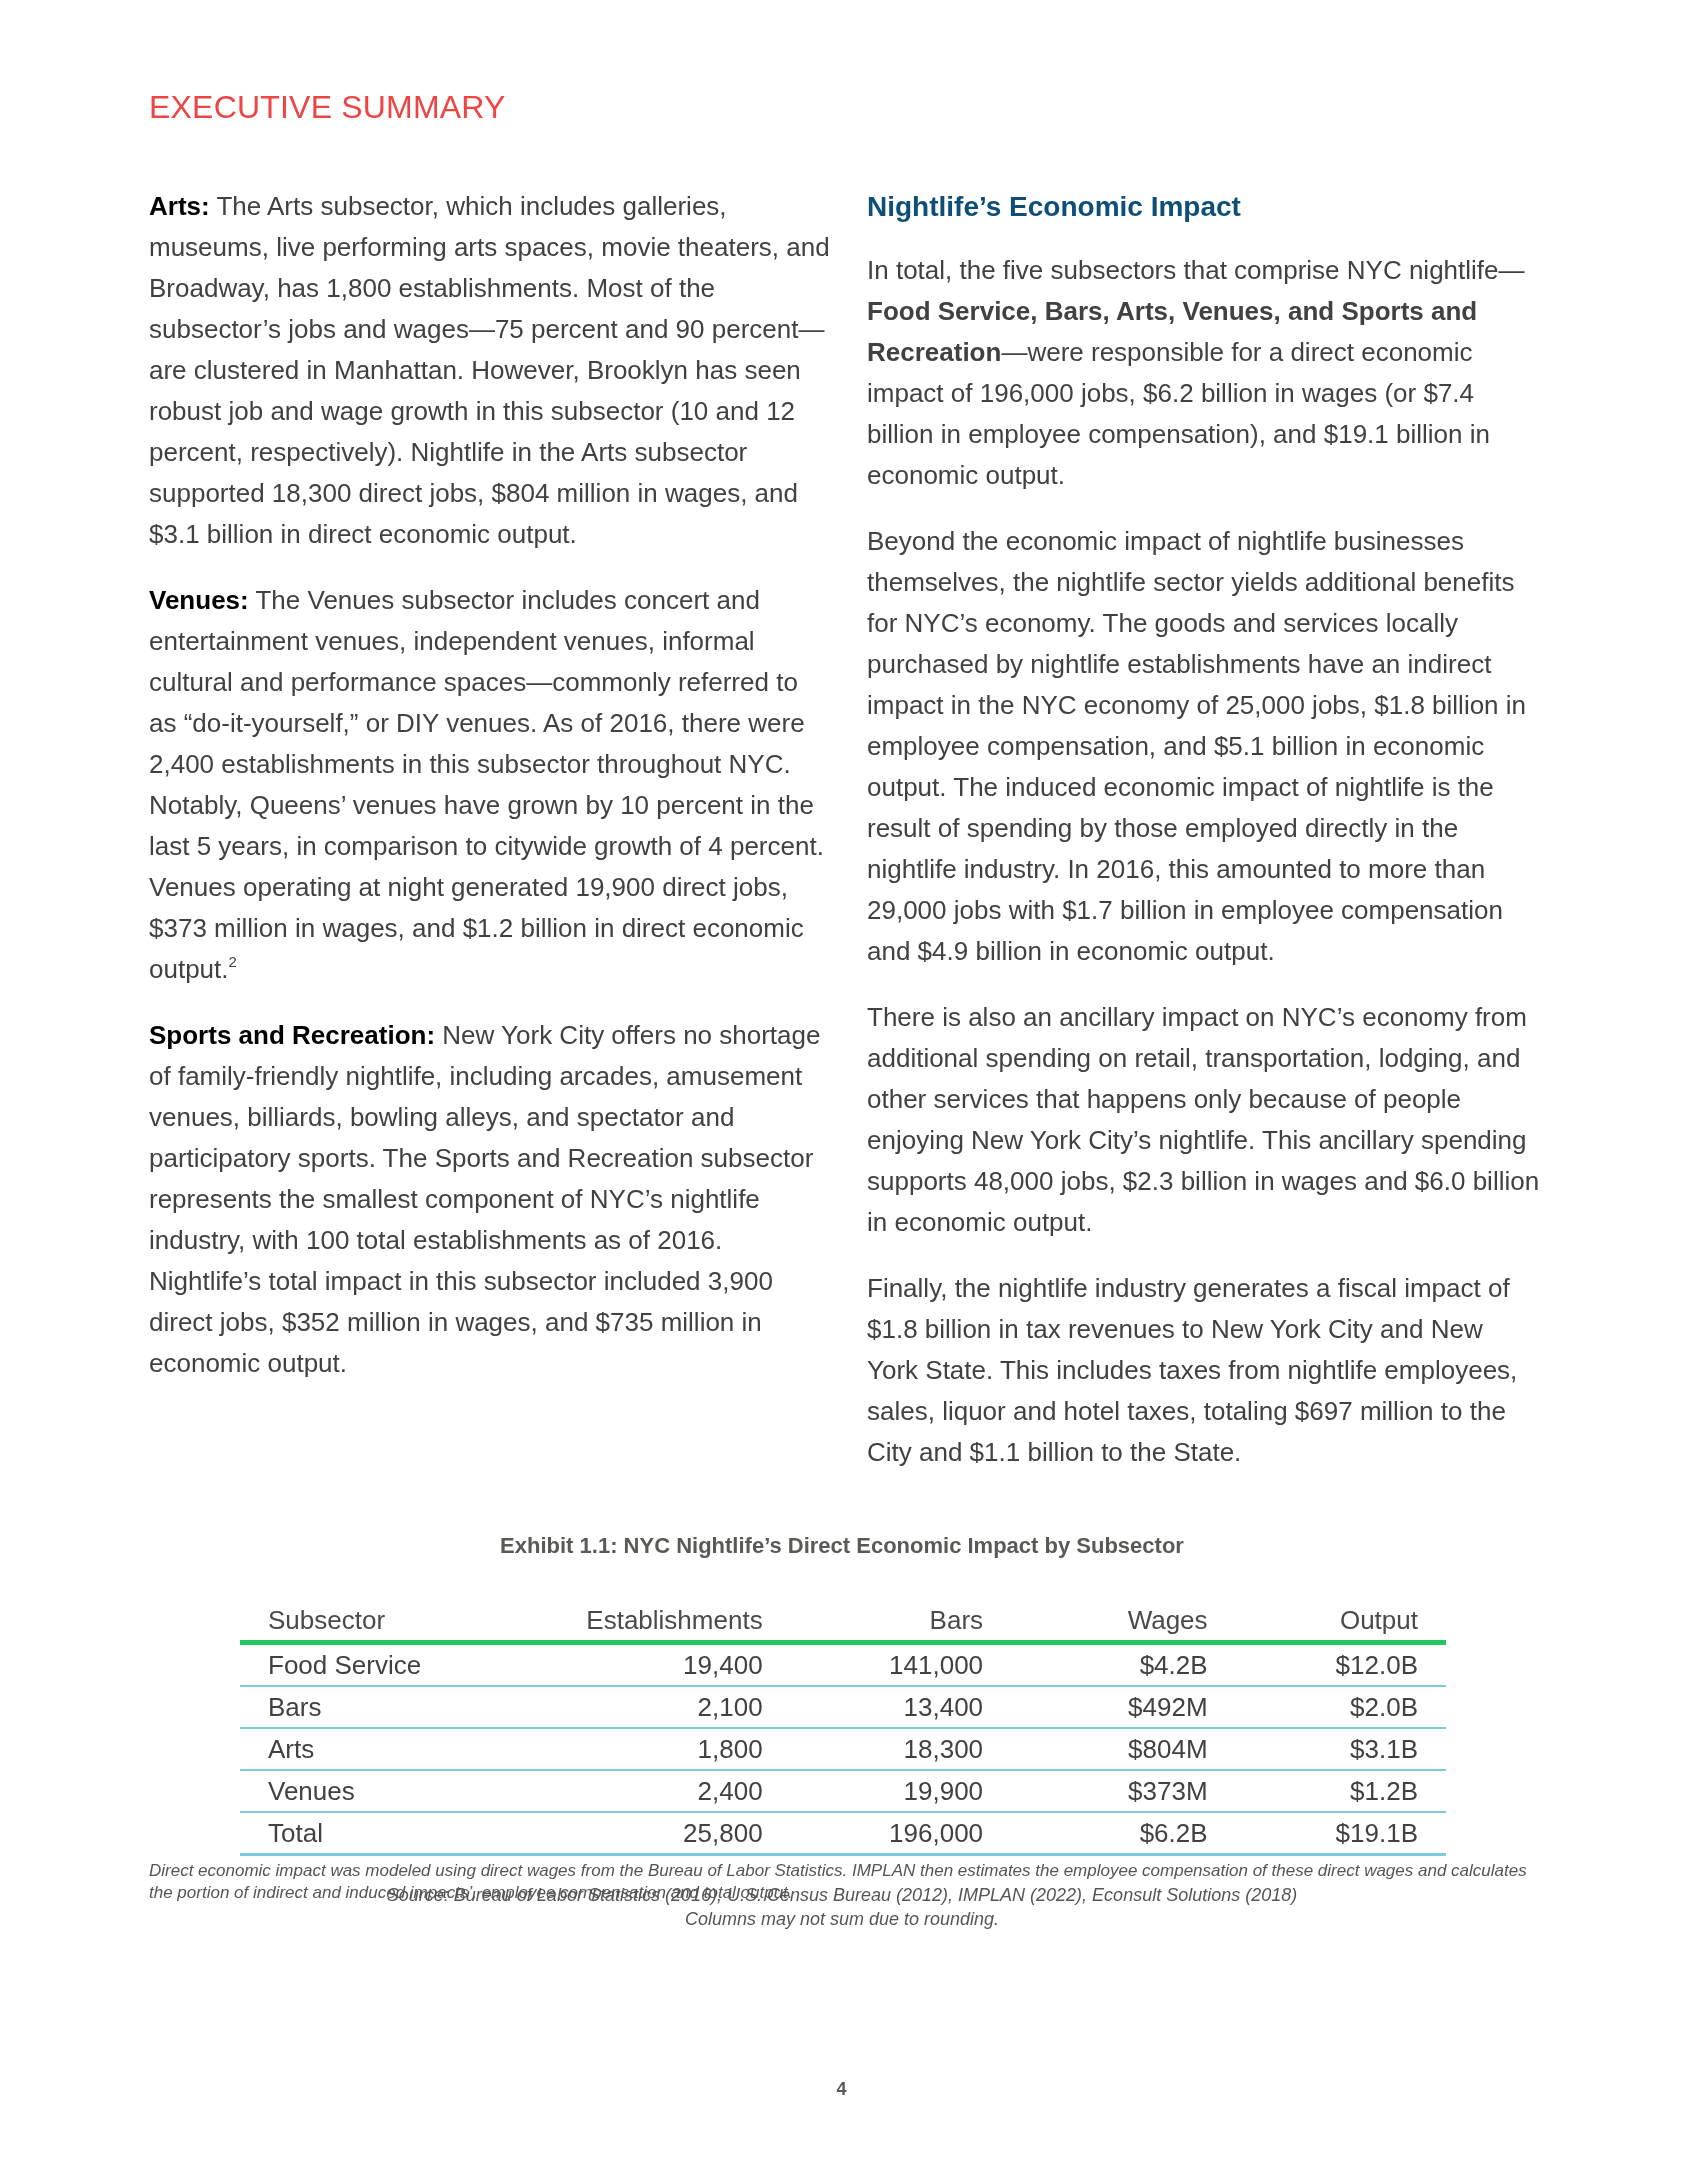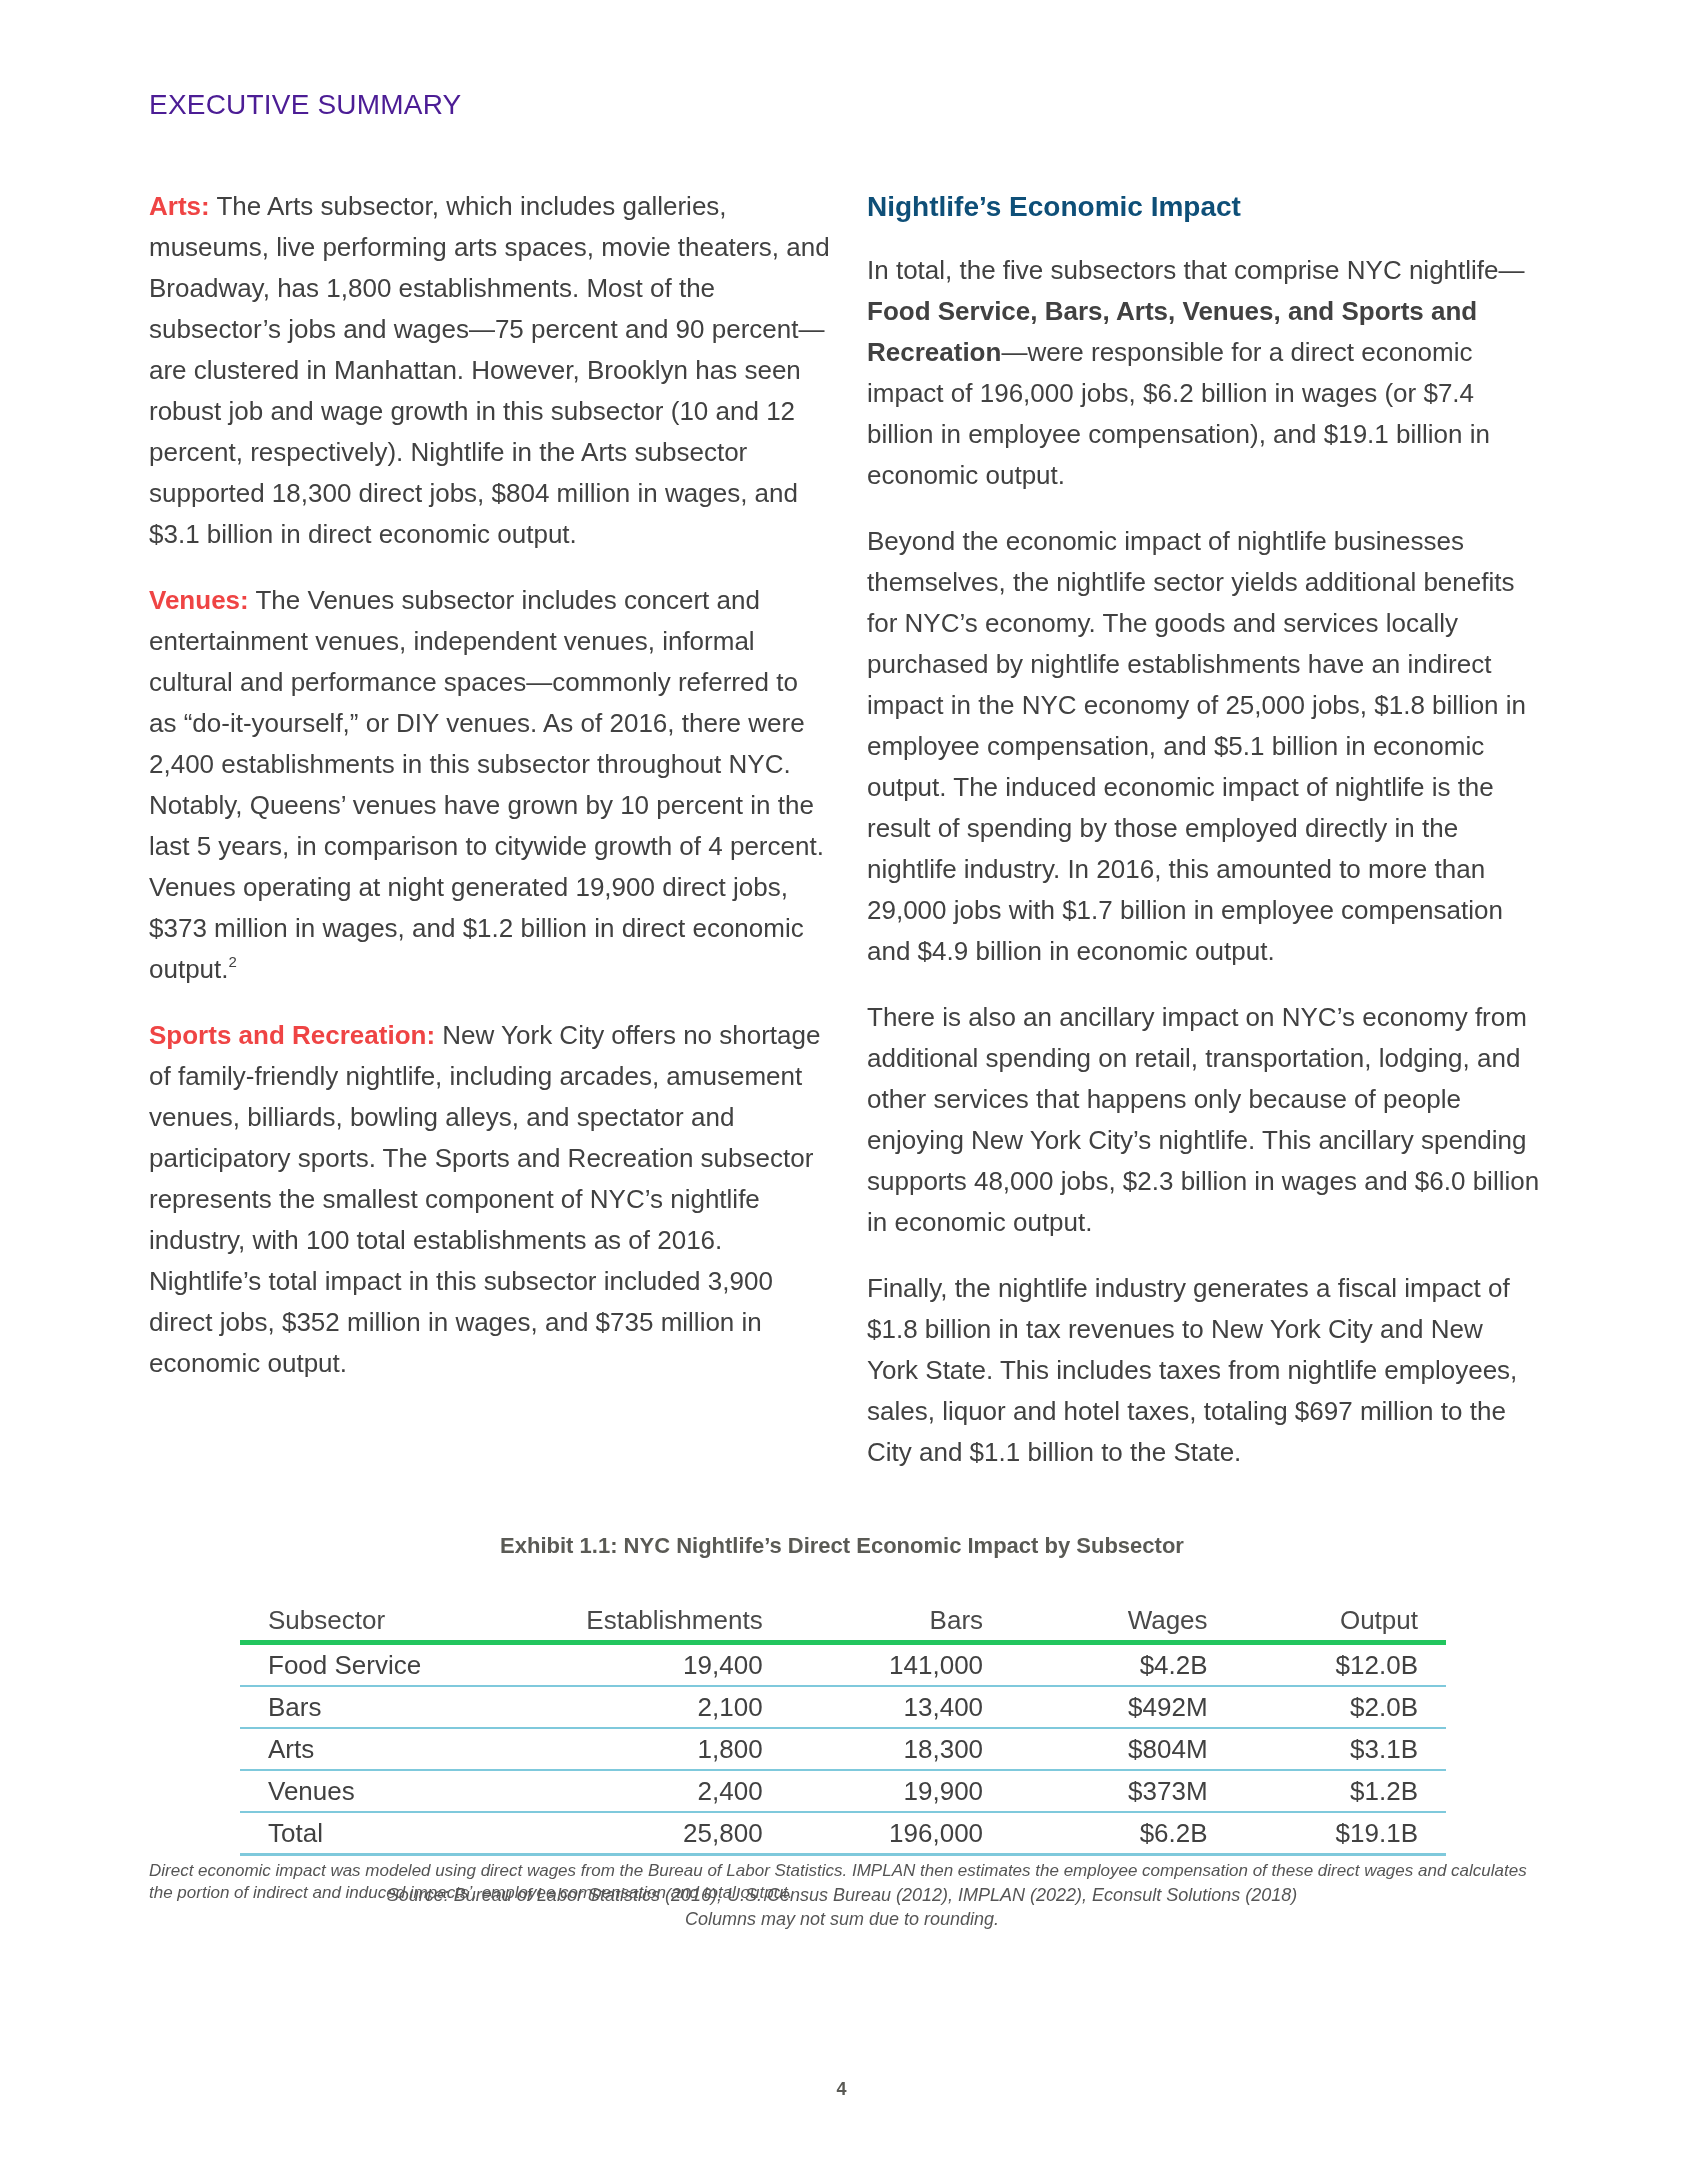--- a/index.html
+++ b/index.html
@@ -2,30 +2,30 @@
 <html><head>
 <meta charset="utf-8">
 <style>
   html, body { margin: 0; padding: 0; background: #ffffff; }
   body {
     width: 1683px; height: 2178px; position: relative; overflow: hidden;
     font-family: "Liberation Sans", sans-serif; color: #414141;
   }
   .section-label {
     position: absolute; left: 149px; top: 89px;
-    font-size: 28px; color: #4c1d95; letter-spacing: 0.2px;
+    font-size: 32px; color: #ef4444; letter-spacing: 0.2px;
   }
   .col {
     position: absolute; top: 186px; width: 683px;
     font-size: 26px; line-height: 41px; color: #414141;
   }
   .col-left { left: 149px; }
   .col-right { left: 867px; width: 673px; }
   .col p { margin: 0 0 25px 0; }
-  .lead { color: #ef4444; font-weight: bold; }
+  .lead { color: #000000; font-weight: bold; }
   .right-heading {
     margin: 0 0 22px 0; font-size: 28px; font-weight: bold; color: #0e4f78;
     line-height: 42px;
   }
   .col-right p { margin: 0 0 25px 0; }
   sup { font-size: 15px; vertical-align: 11px; line-height: 0; }
 
   .exhibit-title {
     position: absolute; left: 238px; width: 1208px; top: 1533px;
     text-align: center; font-size: 22px; font-weight: bold; color: #5a5a55;

